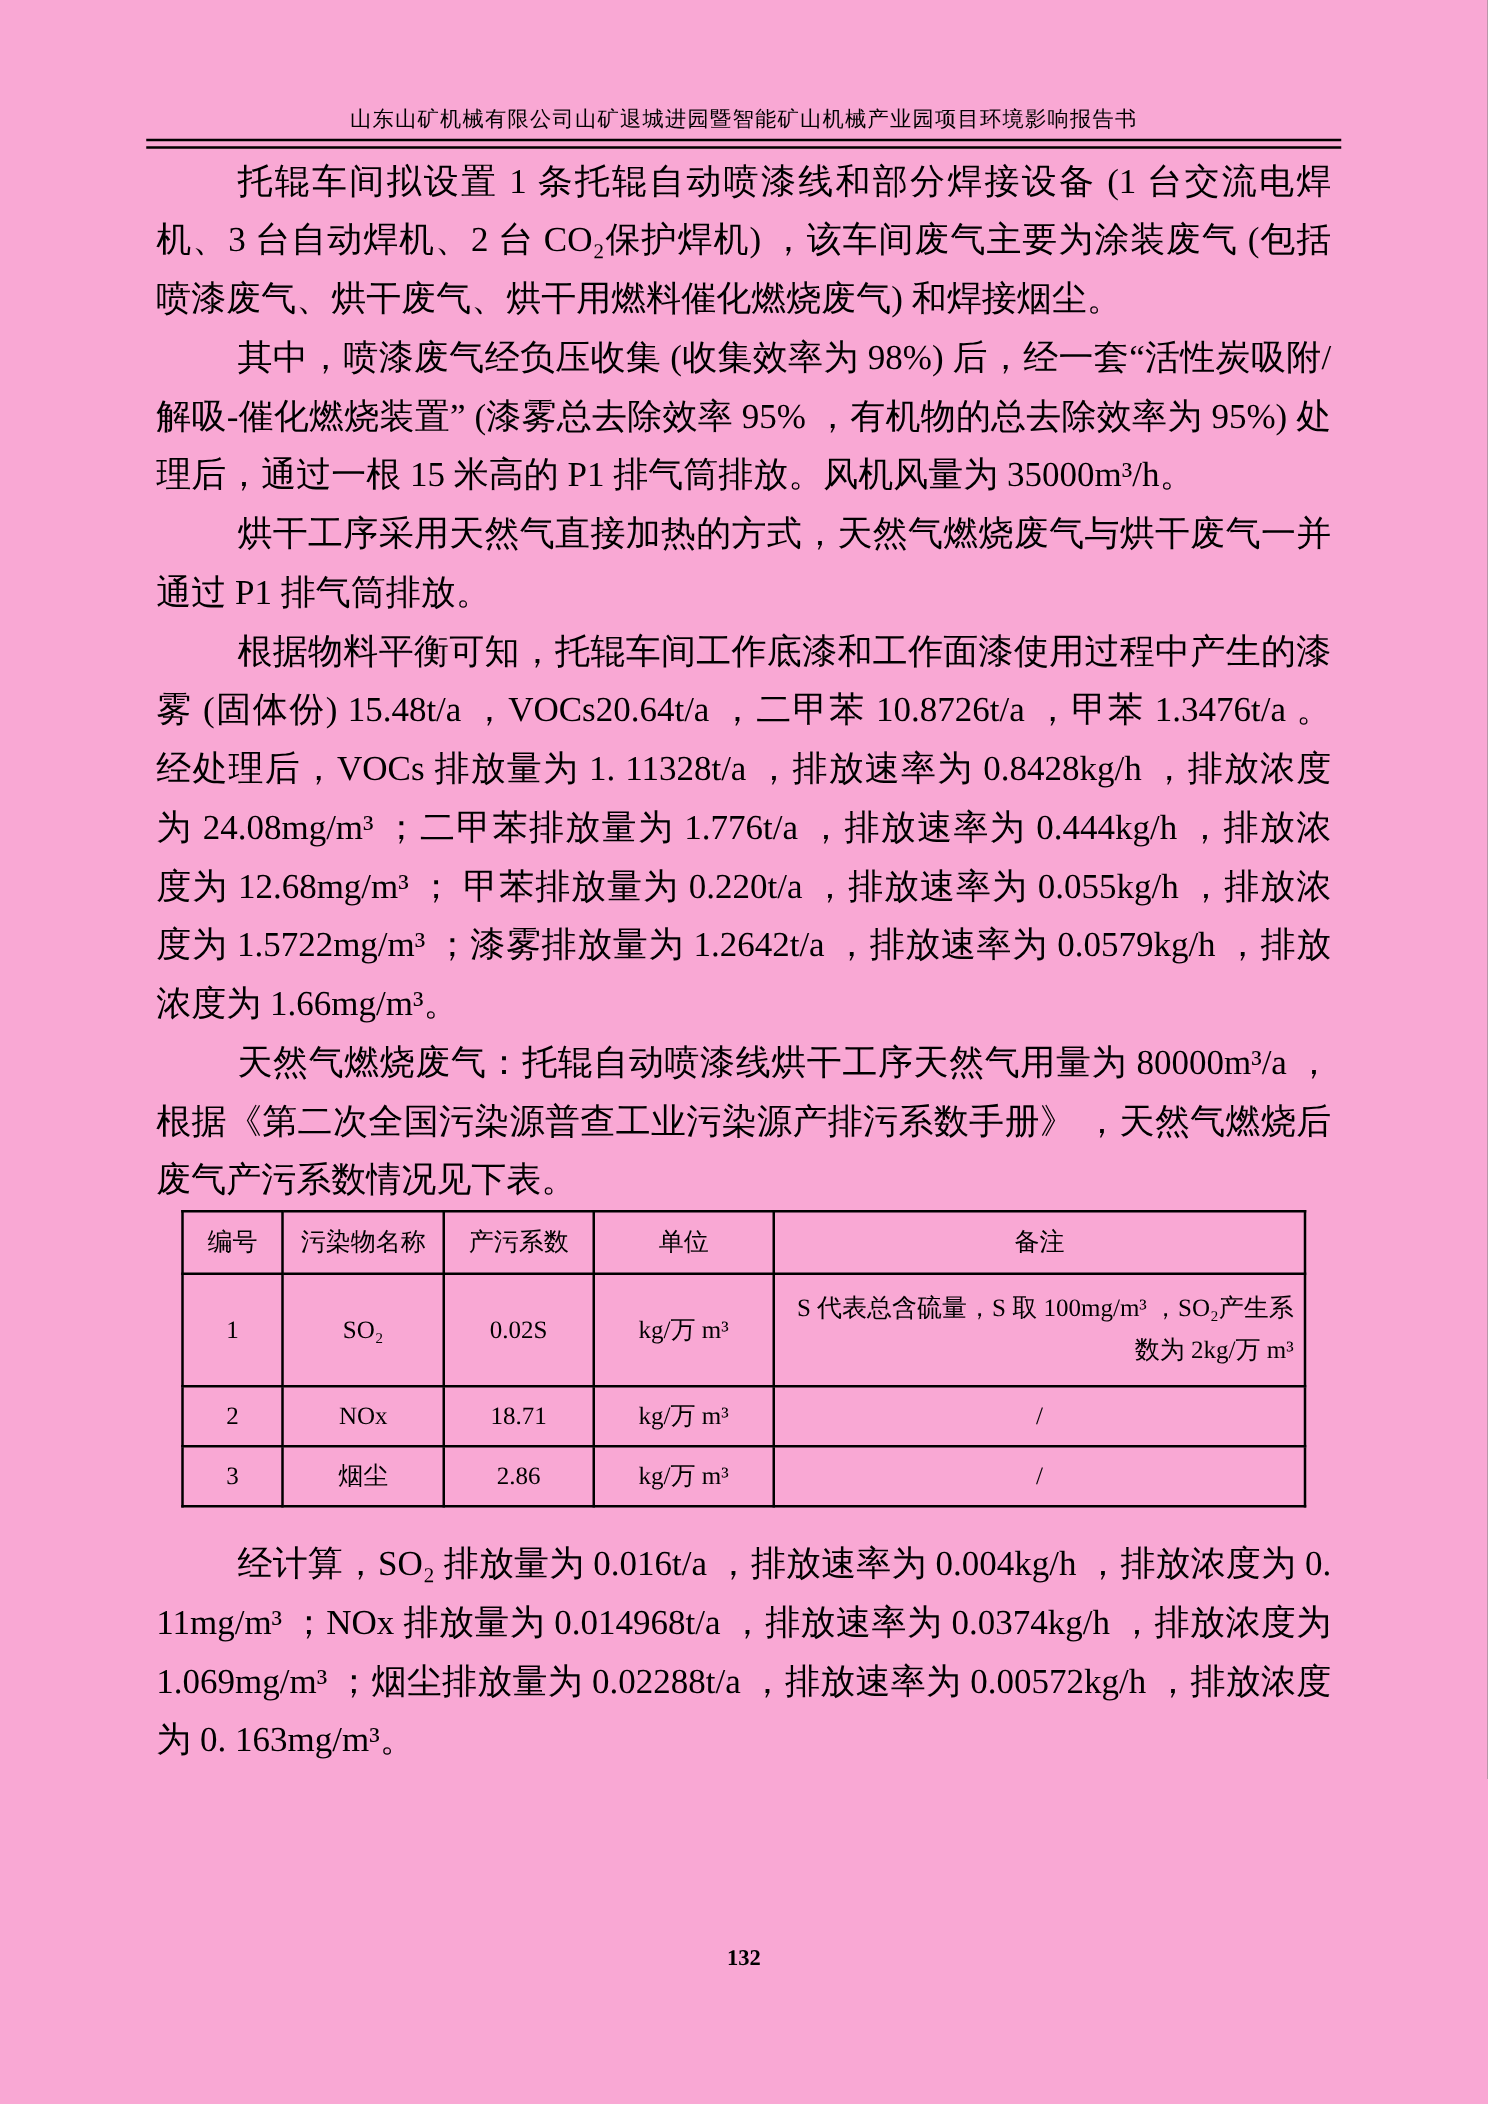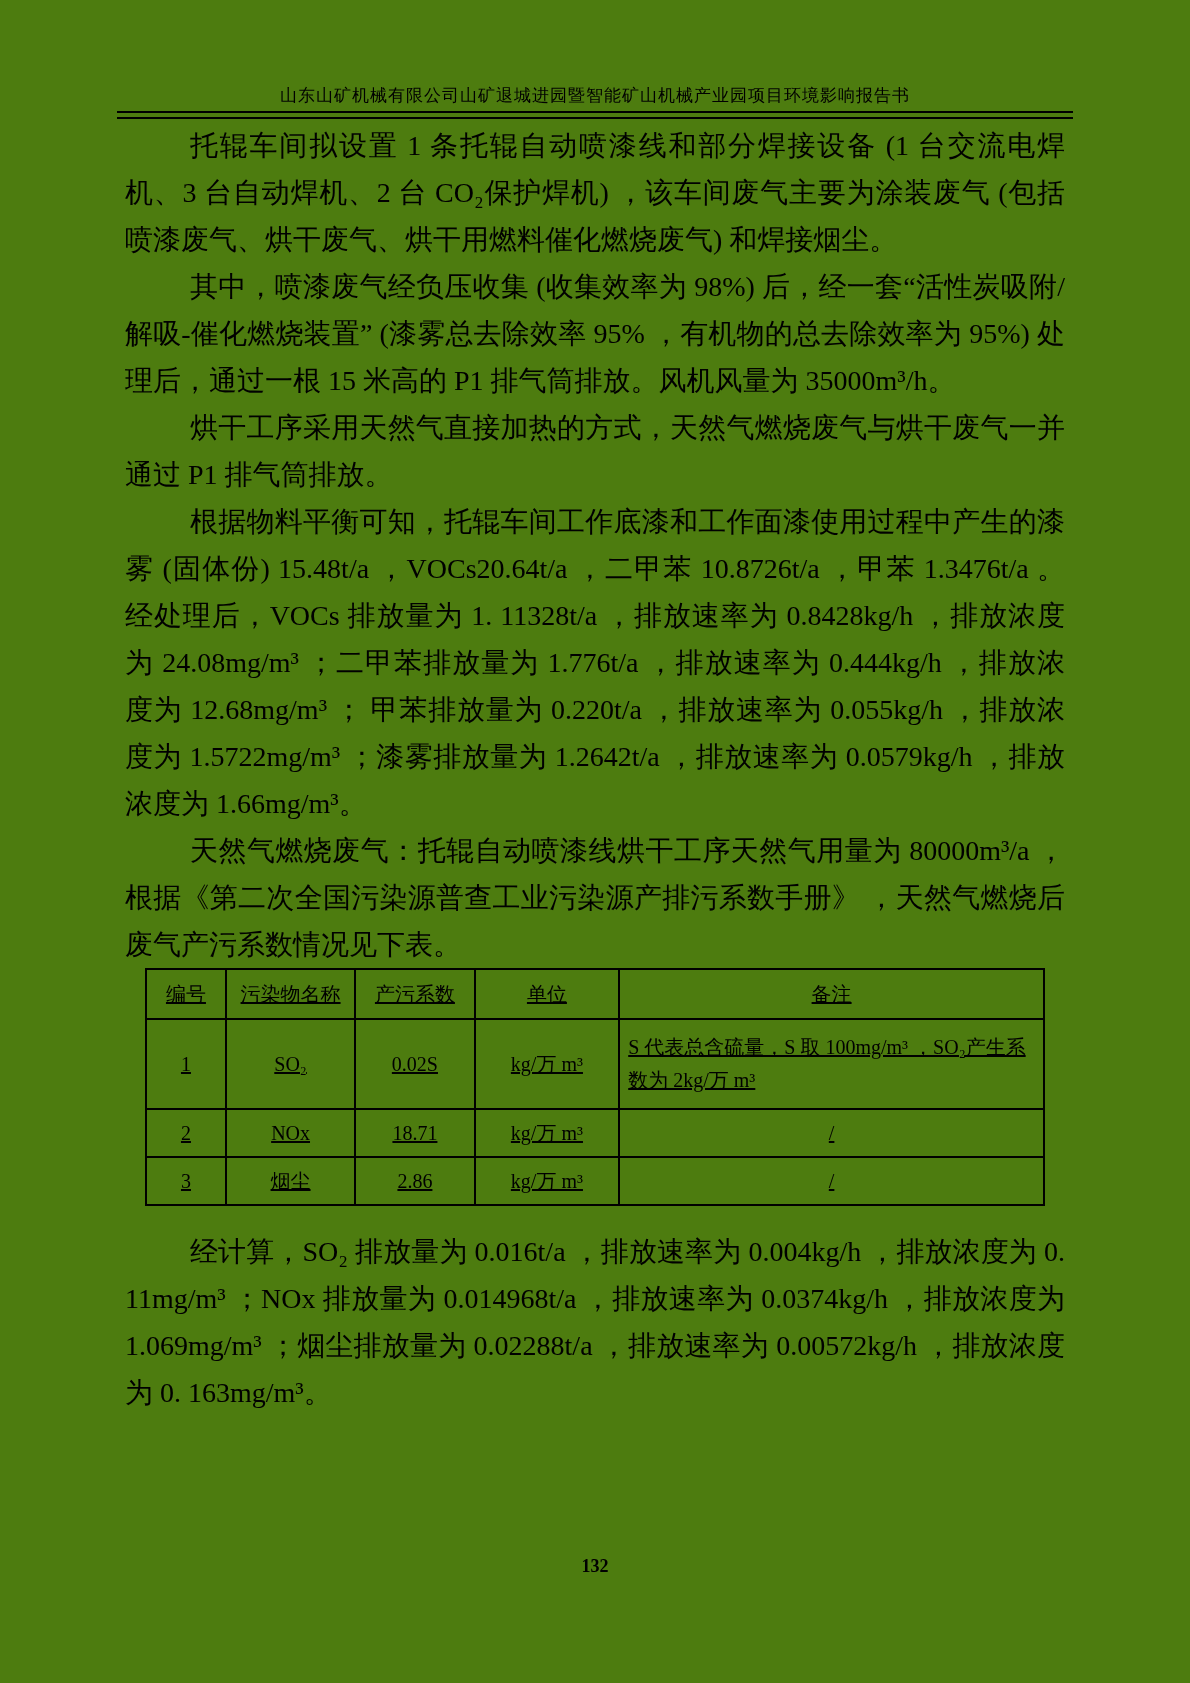--- a/index.html
+++ b/index.html
@@ -1,20 +1,20 @@
 <!DOCTYPE html>
 <html lang="zh"><head>
 <meta charset="utf-8">
 <style>
   html,body { margin:0; padding:0; background:#888; }
   .page {
     position:relative;
     width:1190px; height:1683px;
     margin:0 auto;
-    background:#4d7c0f;
+    background:#f9a8d4;
     font-family:"Liberation Serif","DejaVu Serif",serif;
     color:#000;
     overflow:hidden;
   }
   .header-title {
     position:absolute; top:84px; left:118px; right:118px;
     text-align:center;
     font-size:17px;
     letter-spacing:1px;
     white-space:nowrap;
@@ -52,24 +52,23 @@
     table-layout:fixed;
   }
   table.coef th, table.coef td {
     border:2px solid #000;
     font-size:20px;
     font-weight:normal;
     text-align:center;
     vertical-align:middle;
     padding:5px 8px;
     line-height:33px;
-    text-decoration:underline;
   }
   table.coef th { height:38px; }
-  table.coef td.remark-cell { text-align:left; }
+  table.coef td.remark-cell { text-align:right; }
   table.coef tr.row-tall td { height:78px; }
   table.coef tr.row-short td { height:36px; }
   .after-table { margin-top:22px; }
   .footer-pagenum {
     position:absolute; bottom:106px; left:0; right:0;
     text-align:center;
     font-size:18px;
     font-weight:bold;
   }
 </style>

